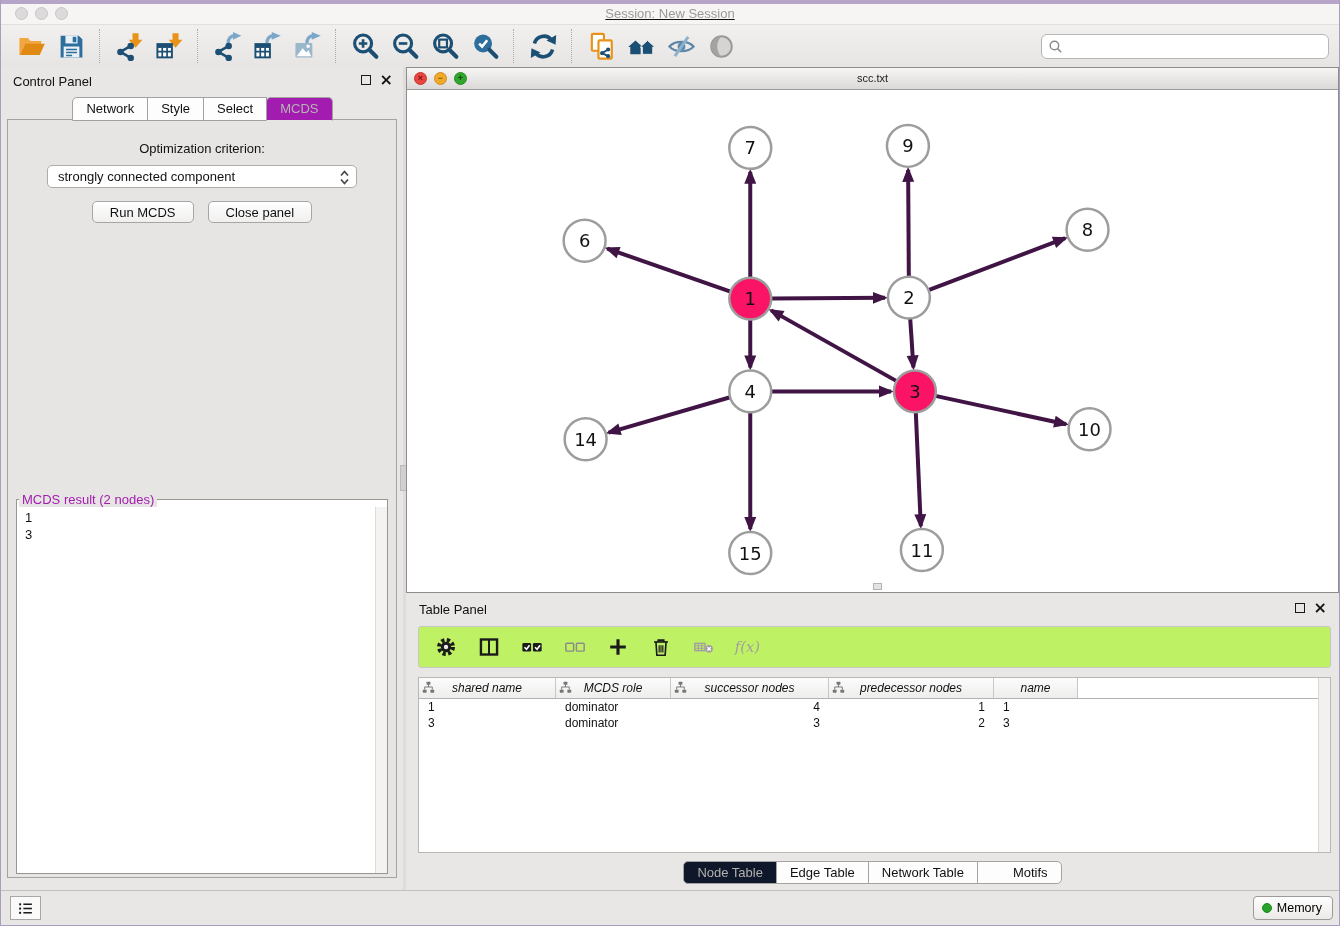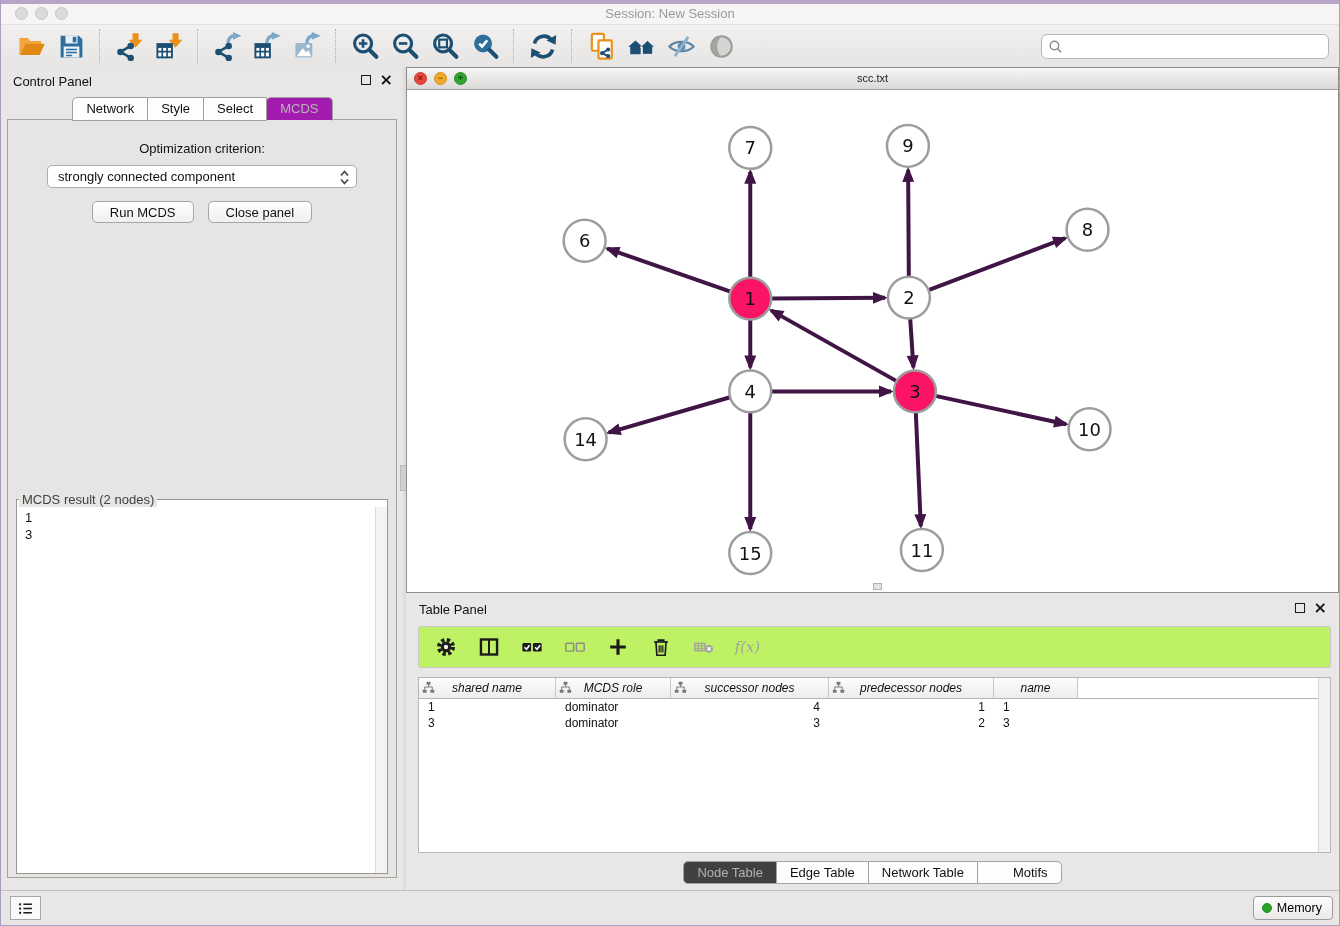--- a/index.html
+++ b/index.html
@@ -1,21 +1,21 @@
 <!DOCTYPE html>
 <html><head>
 <meta charset="utf-8">
 <style>
   html,body{margin:0;padding:0;background:#666;}
   .app{position:relative;width:1340px;height:926px;background:#e9e7e5;box-sizing:border-box;
        border-left:1px solid #a99dc2;border-right:1px solid #a99dc2;border-bottom:1px solid #a99dc2;
        font-family:"Liberation Sans","DejaVu Sans",sans-serif;overflow:hidden;color:#111;}
   .frame-top{height:4px;background:#b6a4c9;}
   
-  .titlebar{height:20px;background:#f6f5f4;position:relative;}
+  .titlebar{height:20px;background:#f6f5f4;position:relative;text-decoration:underline;}
   .tl-dot{width:13px;height:13px;border-radius:50%;background:#dcdadb;border:1px solid #c7c5c6;position:absolute;top:3px;box-sizing:border-box;}
   .titlebar-title{text-align:center;font-size:13px;color:#9b9998;line-height:20px;}
   
   .toolbar{height:42px;background:linear-gradient(#f2f0ef,#e7e5e3);border-top:1px solid #e2e0de;border-bottom:1px solid #c6c4c2;display:flex;align-items:center;padding:0 10px;}
   .tb-btn{width:34px;height:34px;background:none;border:none;display:flex;align-items:center;justify-content:center;padding:0;margin:0 3px;cursor:pointer;}
   .tb-btn svg{width:29px;height:29px;}
   .tb-sep{width:1px;height:34px;border-left:1px dotted #adabab;margin:0 8px;}
   .search-wrap{margin-left:auto;position:relative;width:288px;}
   .search-input{width:100%;height:25px;border:1px solid #b9b7b5;border-radius:6px;background:#fff;padding:0 6px 0 27px;font-size:13px;box-sizing:border-box;outline:none;}
   .search-glass{position:absolute;left:6px;top:4px;width:17px;height:17px;pointer-events:none;}
@@ -33,21 +33,21 @@
   .cp-tab:first-child{border-radius:5px 0 0 0;}
   .cp-tab:last-child{border-radius:0 5px 0 0;}
   .cp-tab.active{background:#a21caf;color:#b7b5b3;border-radius:5px 5px 0 0;border-bottom-color:#e7e5e3;}
   .cp-content{position:absolute;top:52px;left:6px;right:6px;bottom:13px;background:#e7e5e3;border:1px solid #a5a3a1;}
   .opt-label{margin-top:21px;text-align:center;font-size:13px;}
   .criterion-select{margin:9px auto 0;width:310px;height:23px;background:#fff;border:1px solid #aeacaa;border-radius:5px;display:flex;align-items:center;font-size:13px;padding-left:10px;position:relative;box-sizing:border-box;cursor:pointer;}
   .select-stepper{position:absolute;right:5px;top:3px;width:13px;height:17px;}
   .cp-buttons{display:flex;justify-content:center;gap:14px;margin-top:13px;}
   .cp-btn{height:22px;padding:0 17px;font-size:13px;background:linear-gradient(#ffffff,#f0efee);border:1px solid #a8a6a4;border-radius:5px;color:#111;cursor:pointer;}
   .result-fieldset{position:absolute;left:8px;right:8px;top:372px;bottom:3px;border:1px solid #98968f;background:#fff;margin:0;padding:0;}
-  .result-fieldset legend{font-size:13px;color:#404040;margin-left:2px;padding:0 3px;background:#e7e5e3;}
+  .result-fieldset legend{font-size:13px;color:#a21caf;margin-left:2px;padding:0 3px;background:#e7e5e3;}
   .result-scroll{position:absolute;top:0;right:0;bottom:0;width:11px;background:#f4f3f2;border-left:1px solid #dddcda;}
   .result-items{font-size:13px;padding:2px 8px;line-height:17px;}
   
   .vsplit{width:3px;background:#dfdddb;position:relative;flex:none;}
   .vsplit-grip{position:absolute;top:398px;left:-3px;width:9px;height:26px;background:#d2d0ce;border:1px solid #bdbbb9;box-sizing:border-box;cursor:col-resize;}
   
   .right-col{flex:1;display:flex;flex-direction:column;min-width:0;}
   .network-window{height:526px;border:1px solid #8f8d8b;box-sizing:border-box;background:#fff;position:relative;flex:none;}
   .nw-titlebar{height:21px;background:linear-gradient(#f7f6f5,#dbd9d7);border-bottom:1px solid #9f9d9b;position:relative;}
   .nw-title{text-align:center;line-height:21px;font-size:11px;color:#222;}
@@ -71,21 +71,21 @@
   .tp-scroll-v{position:absolute;top:0;right:0;bottom:0;width:11px;background:#f2f1f0;border-left:1px solid #d9d7d5;}
   .t-header{display:flex;height:20px;border-bottom:1px solid #b5b3b1;font-style:italic;}
   .th{position:relative;background:linear-gradient(#fcfcfc,#ededec);border-right:1px solid #c9c7c5;font-size:12px;display:flex;align-items:center;justify-content:center;box-sizing:border-box;flex:none;cursor:pointer;}
   .th .col-icon{position:absolute;left:3px;top:3px;width:13px;height:13px;}
   .tr{display:flex;height:16px;font-size:12px;}
   .td{padding:0 9px;box-sizing:border-box;line-height:16px;flex:none;overflow:hidden;white-space:nowrap;cursor:default;}
   .tp-tabs{position:absolute;bottom:7px;left:0;right:0;display:flex;justify-content:center;}
   .tp-tab{font-size:13px;padding:3px 13px;background:#fdfdfd;border:1px solid #a5a3a1;margin-left:-1px;color:#111;cursor:pointer;}
   .tp-tab:first-child{border-radius:5px 0 0 5px;margin-left:0;}
   .tp-tab:last-child{border-radius:0 5px 5px 0;padding-left:35px;}
-  .tp-tab.active{background:#404040;color:#b3b1af;}
+  .tp-tab.active{background:#0f172a;color:#b3b1af;}
   
   .statusbar{position:absolute;bottom:0;left:0;right:0;height:34px;background:#e9e7e5;border-top:1px solid #c2c0be;}
   .sb-list-btn{position:absolute;left:9px;top:5px;width:31px;height:24px;background:#fbfafa;border:1px solid #a9a7a5;display:flex;align-items:center;justify-content:center;cursor:pointer;}
   .sb-list-btn svg{width:17px;height:17px;}
   .memory-btn{position:absolute;right:6px;top:5px;height:24px;padding:0 10px 0 8px;border:1px solid #9d9b99;border-radius:4px;background:linear-gradient(#fefefe,#eceae8);font-size:12.5px;display:flex;align-items:center;gap:5px;cursor:pointer;font-family:inherit;}
   .memory-dot{width:10px;height:10px;border-radius:50%;background:#28a22b;border:1px solid #1d8a20;box-sizing:border-box;}
 </style>
 </head>
 <body>
 

